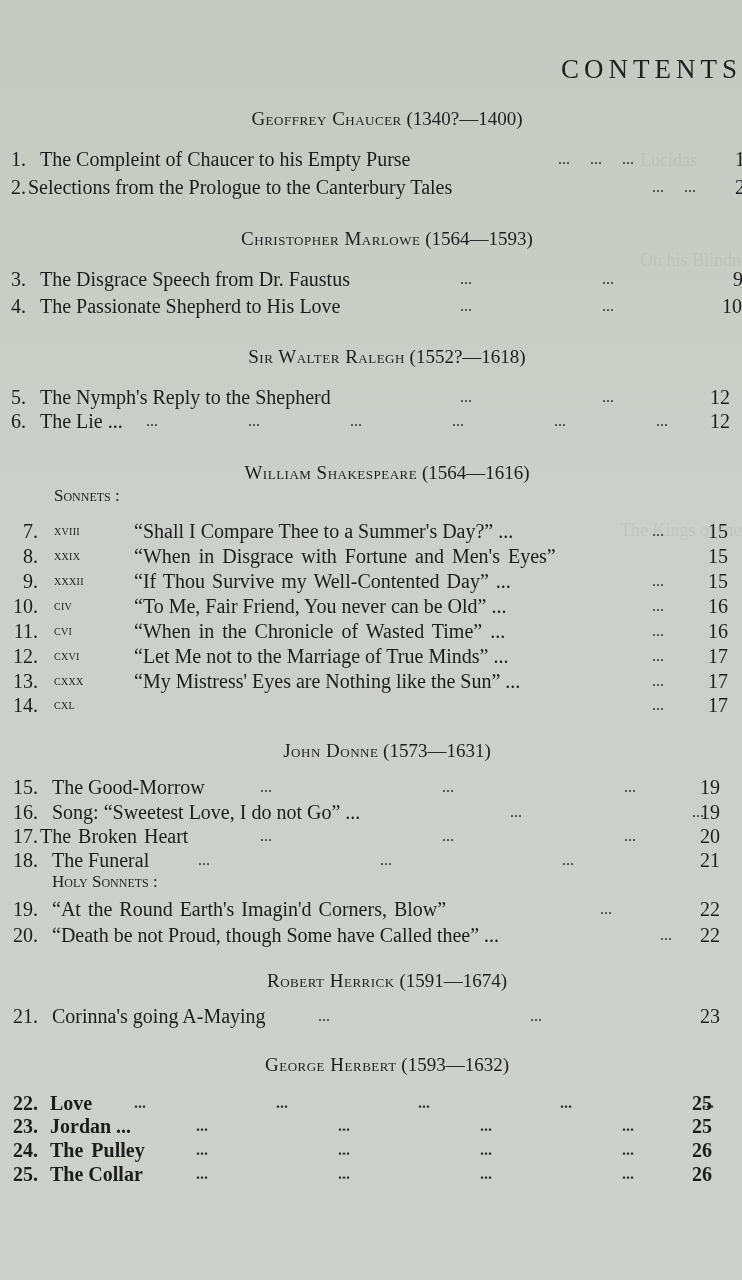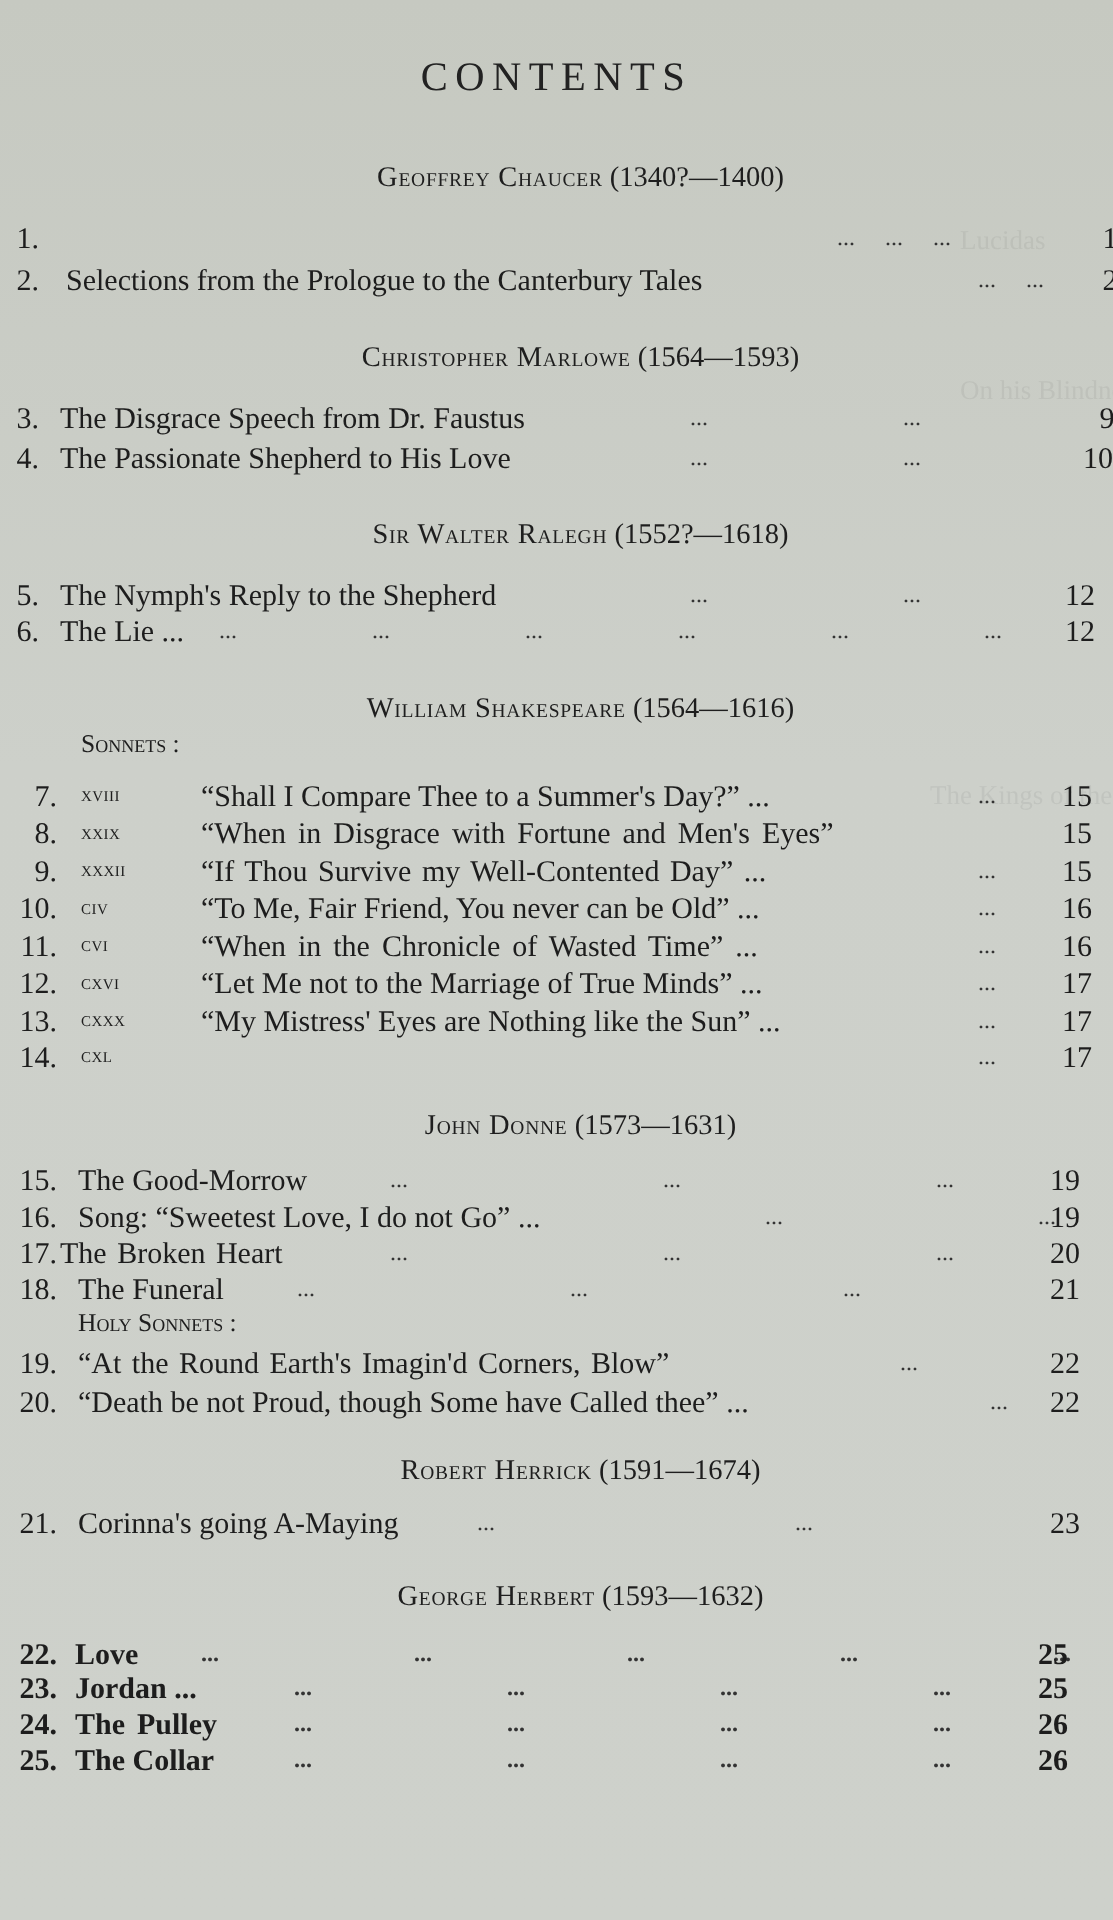--- a/index.html
+++ b/index.html
@@ -6,21 +6,21 @@
   body {
     width: 742px; height: 1280px; overflow: hidden;
     background: #c9ccc5;
     background-image: linear-gradient(180deg, #c6c9c1 0%, #cdd0ca 40%, #ced1cb 100%);
     font-family: "Liberation Serif", "DejaVu Serif", serif;
     color: #1d1d1d;
     position: relative;
   }
   .page { position: absolute; left: 0; top: 0; width: 742px; height: 1280px; }
   .title {
-    position: absolute; left: 0; width: 742px; top: 36px; text-align: center;
+    position: absolute; left: 0; width: 742px; top: 54px; text-align: right;
     font-size: 27px; letter-spacing: 5px; color: #222;
   }
   .author {
     position: absolute; left: 16px; width: 742px; text-align: center;
     font-size: 19px; color: #1e1e1e;
   }
   .author .sc { font-variant: small-caps; letter-spacing: 0.5px; }
   .sub {
     position: absolute; font-size: 17px; font-variant: small-caps; color: #1e1e1e;
   }
@@ -48,26 +48,27 @@
   <div class="ghost" style="left:620px;top:520px">The Kings of the Land</div>
 
   <div class="title">CONTENTS</div>
 
   <div class="author" style="top:108px">
     <span class="sc">Geoffrey Chaucer</span>
     <span>(1340?—1400)</span>
   </div>
   <div class="row" style="top:146px">
     <span class="num" style="left:0;width:26px">1.</span>
+    <span class="text" style="left:40px">The Compleint of Chaucer to his Empty Purse</span>
     <span class="dots" style="left:558px;white-space:pre">...     ...     ...</span>
     <span class="page-no" style="left:735px;width:20px;text-align:left">1</span>
   </div>
   <div class="row" style="top:174px">
     <span class="num" style="left:0;width:26px">2.</span>
-    <span class="text" style="left:44px">Selections from the Prologue to the Canterbury Tales</span>
+    <span class="text" style="left:28px">Selections from the Prologue to the Canterbury Tales</span>
     <span class="dots" style="left:652px;white-space:pre">...     ...</span>
     <span class="page-no" style="left:735px;width:20px;text-align:left">2</span>
   </div>
 
   <div class="author" style="top:228px">
     <span class="sc">Christopher Marlowe</span>
     <span>(1564—1593)</span>
   </div>
   <div class="row" style="top:266px">
     <span class="num" style="left:0;width:26px">3.</span>

